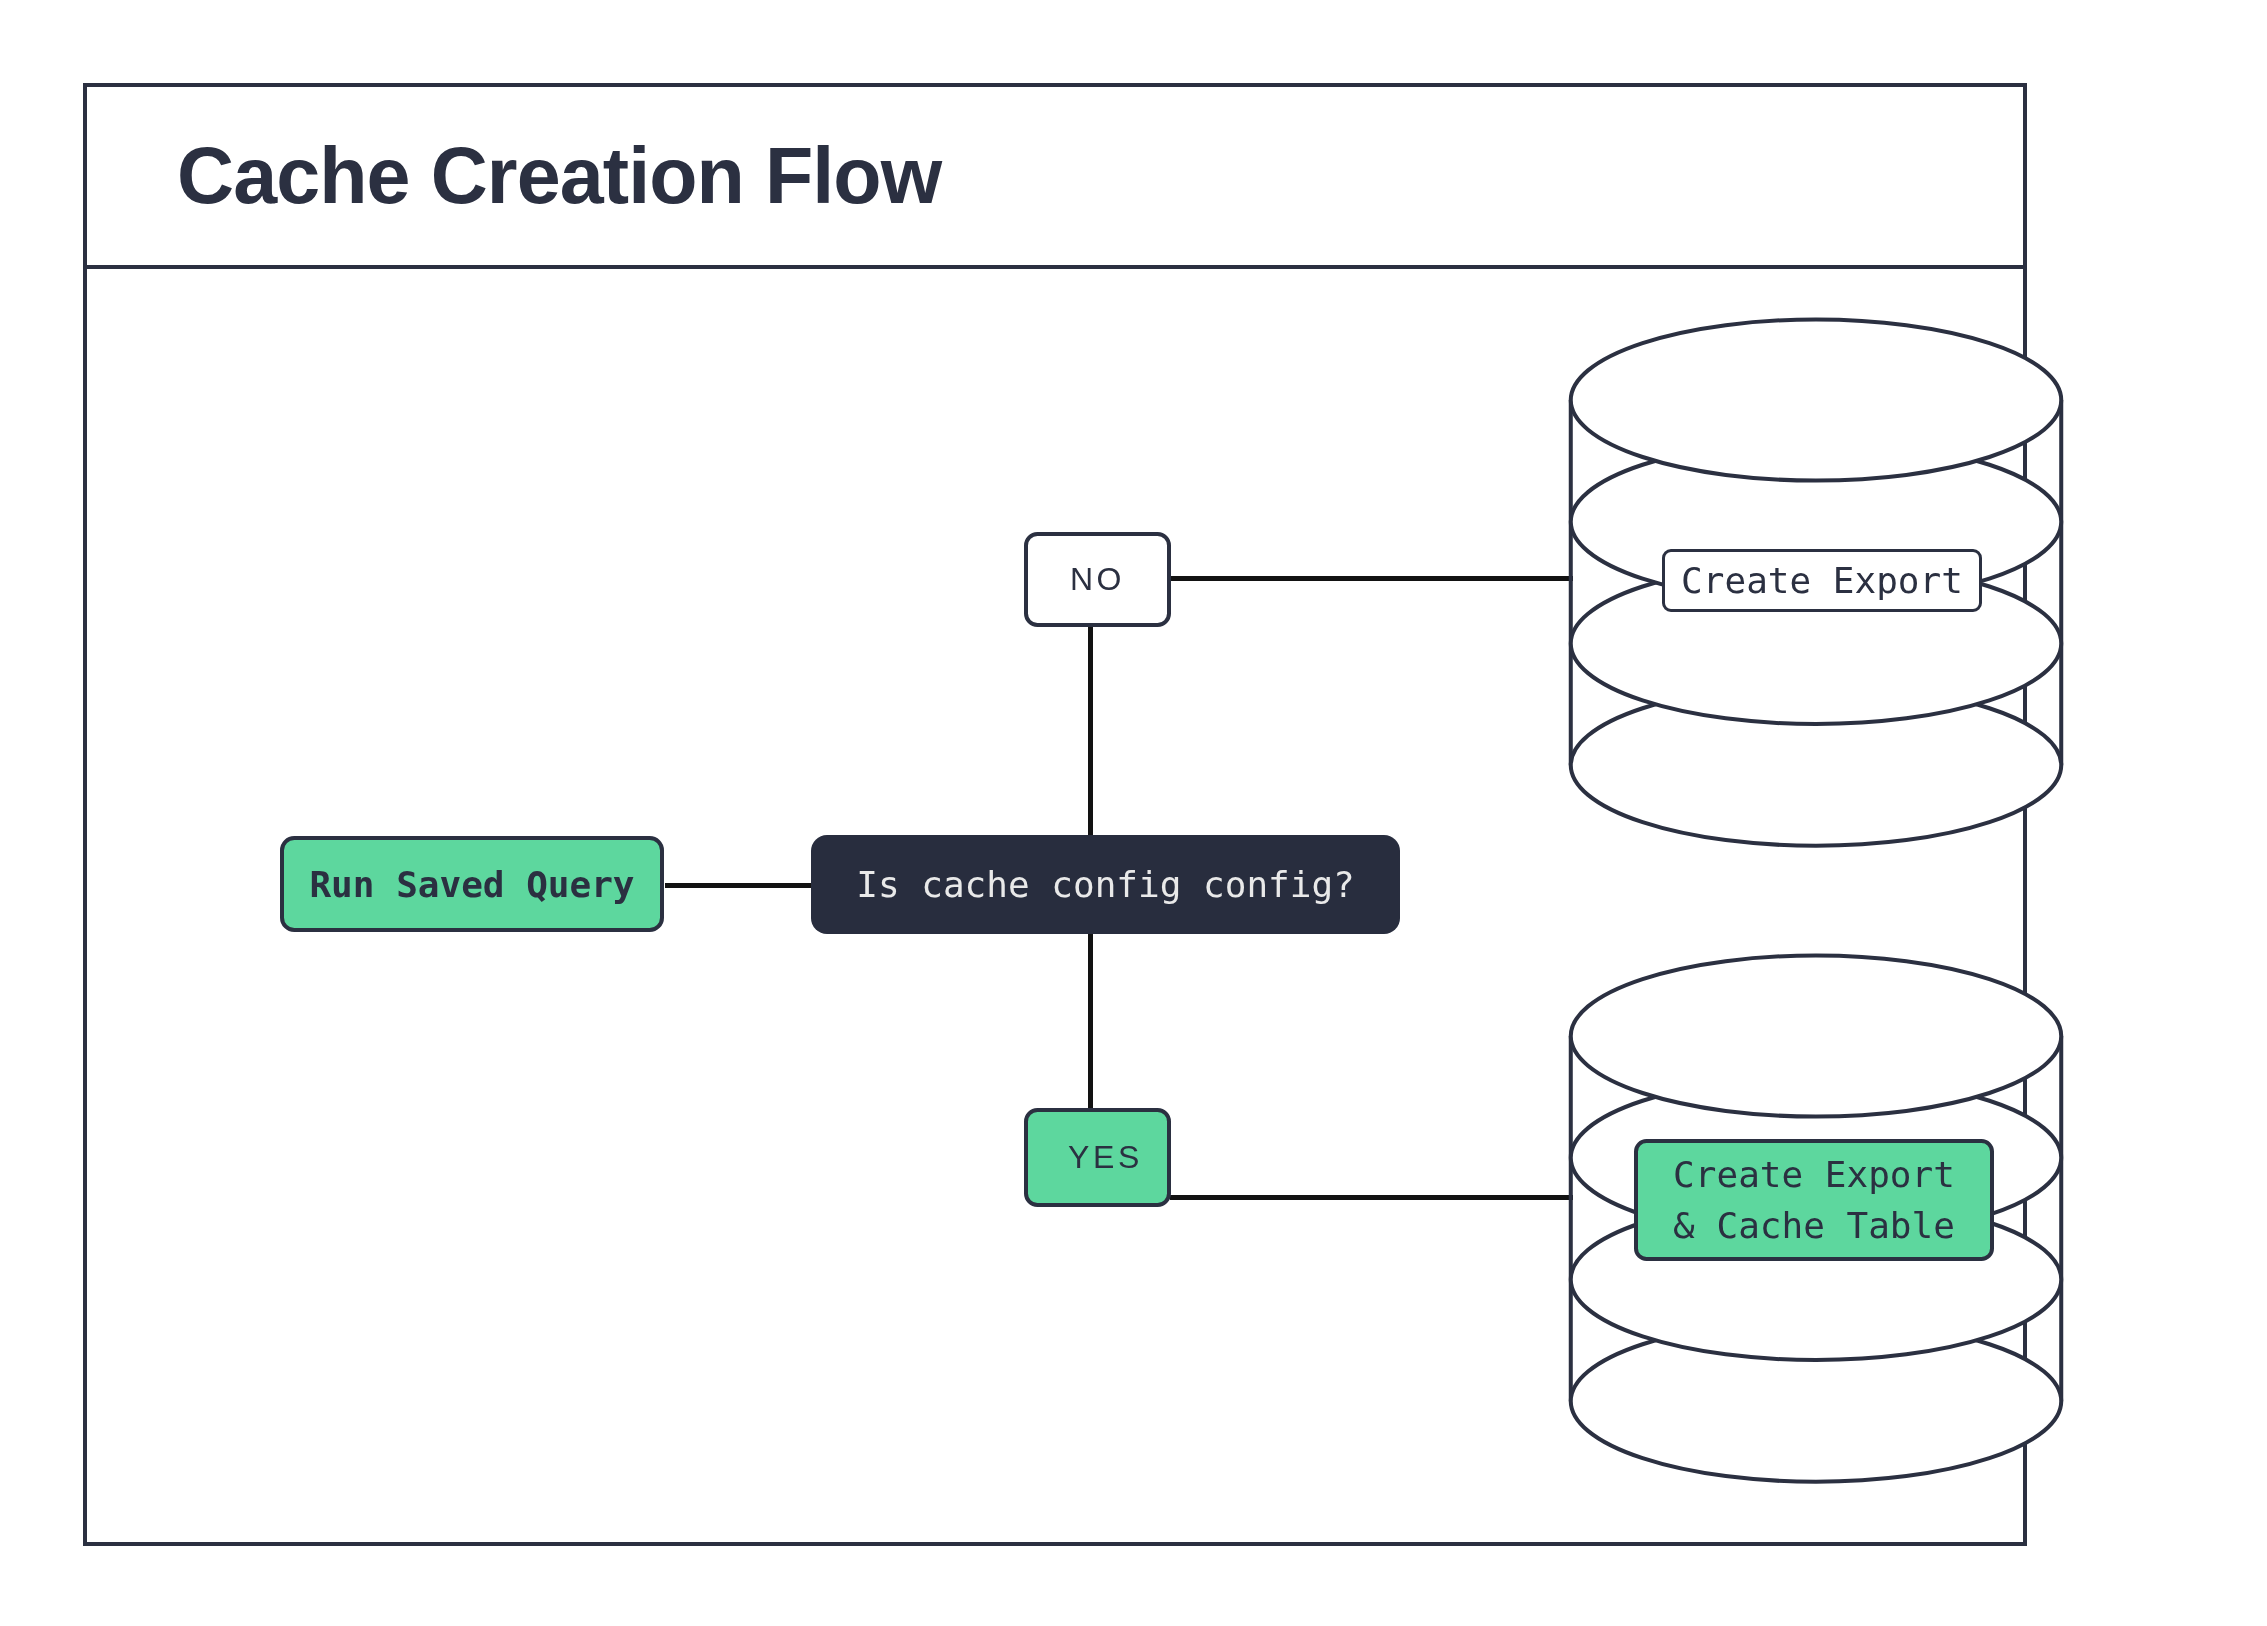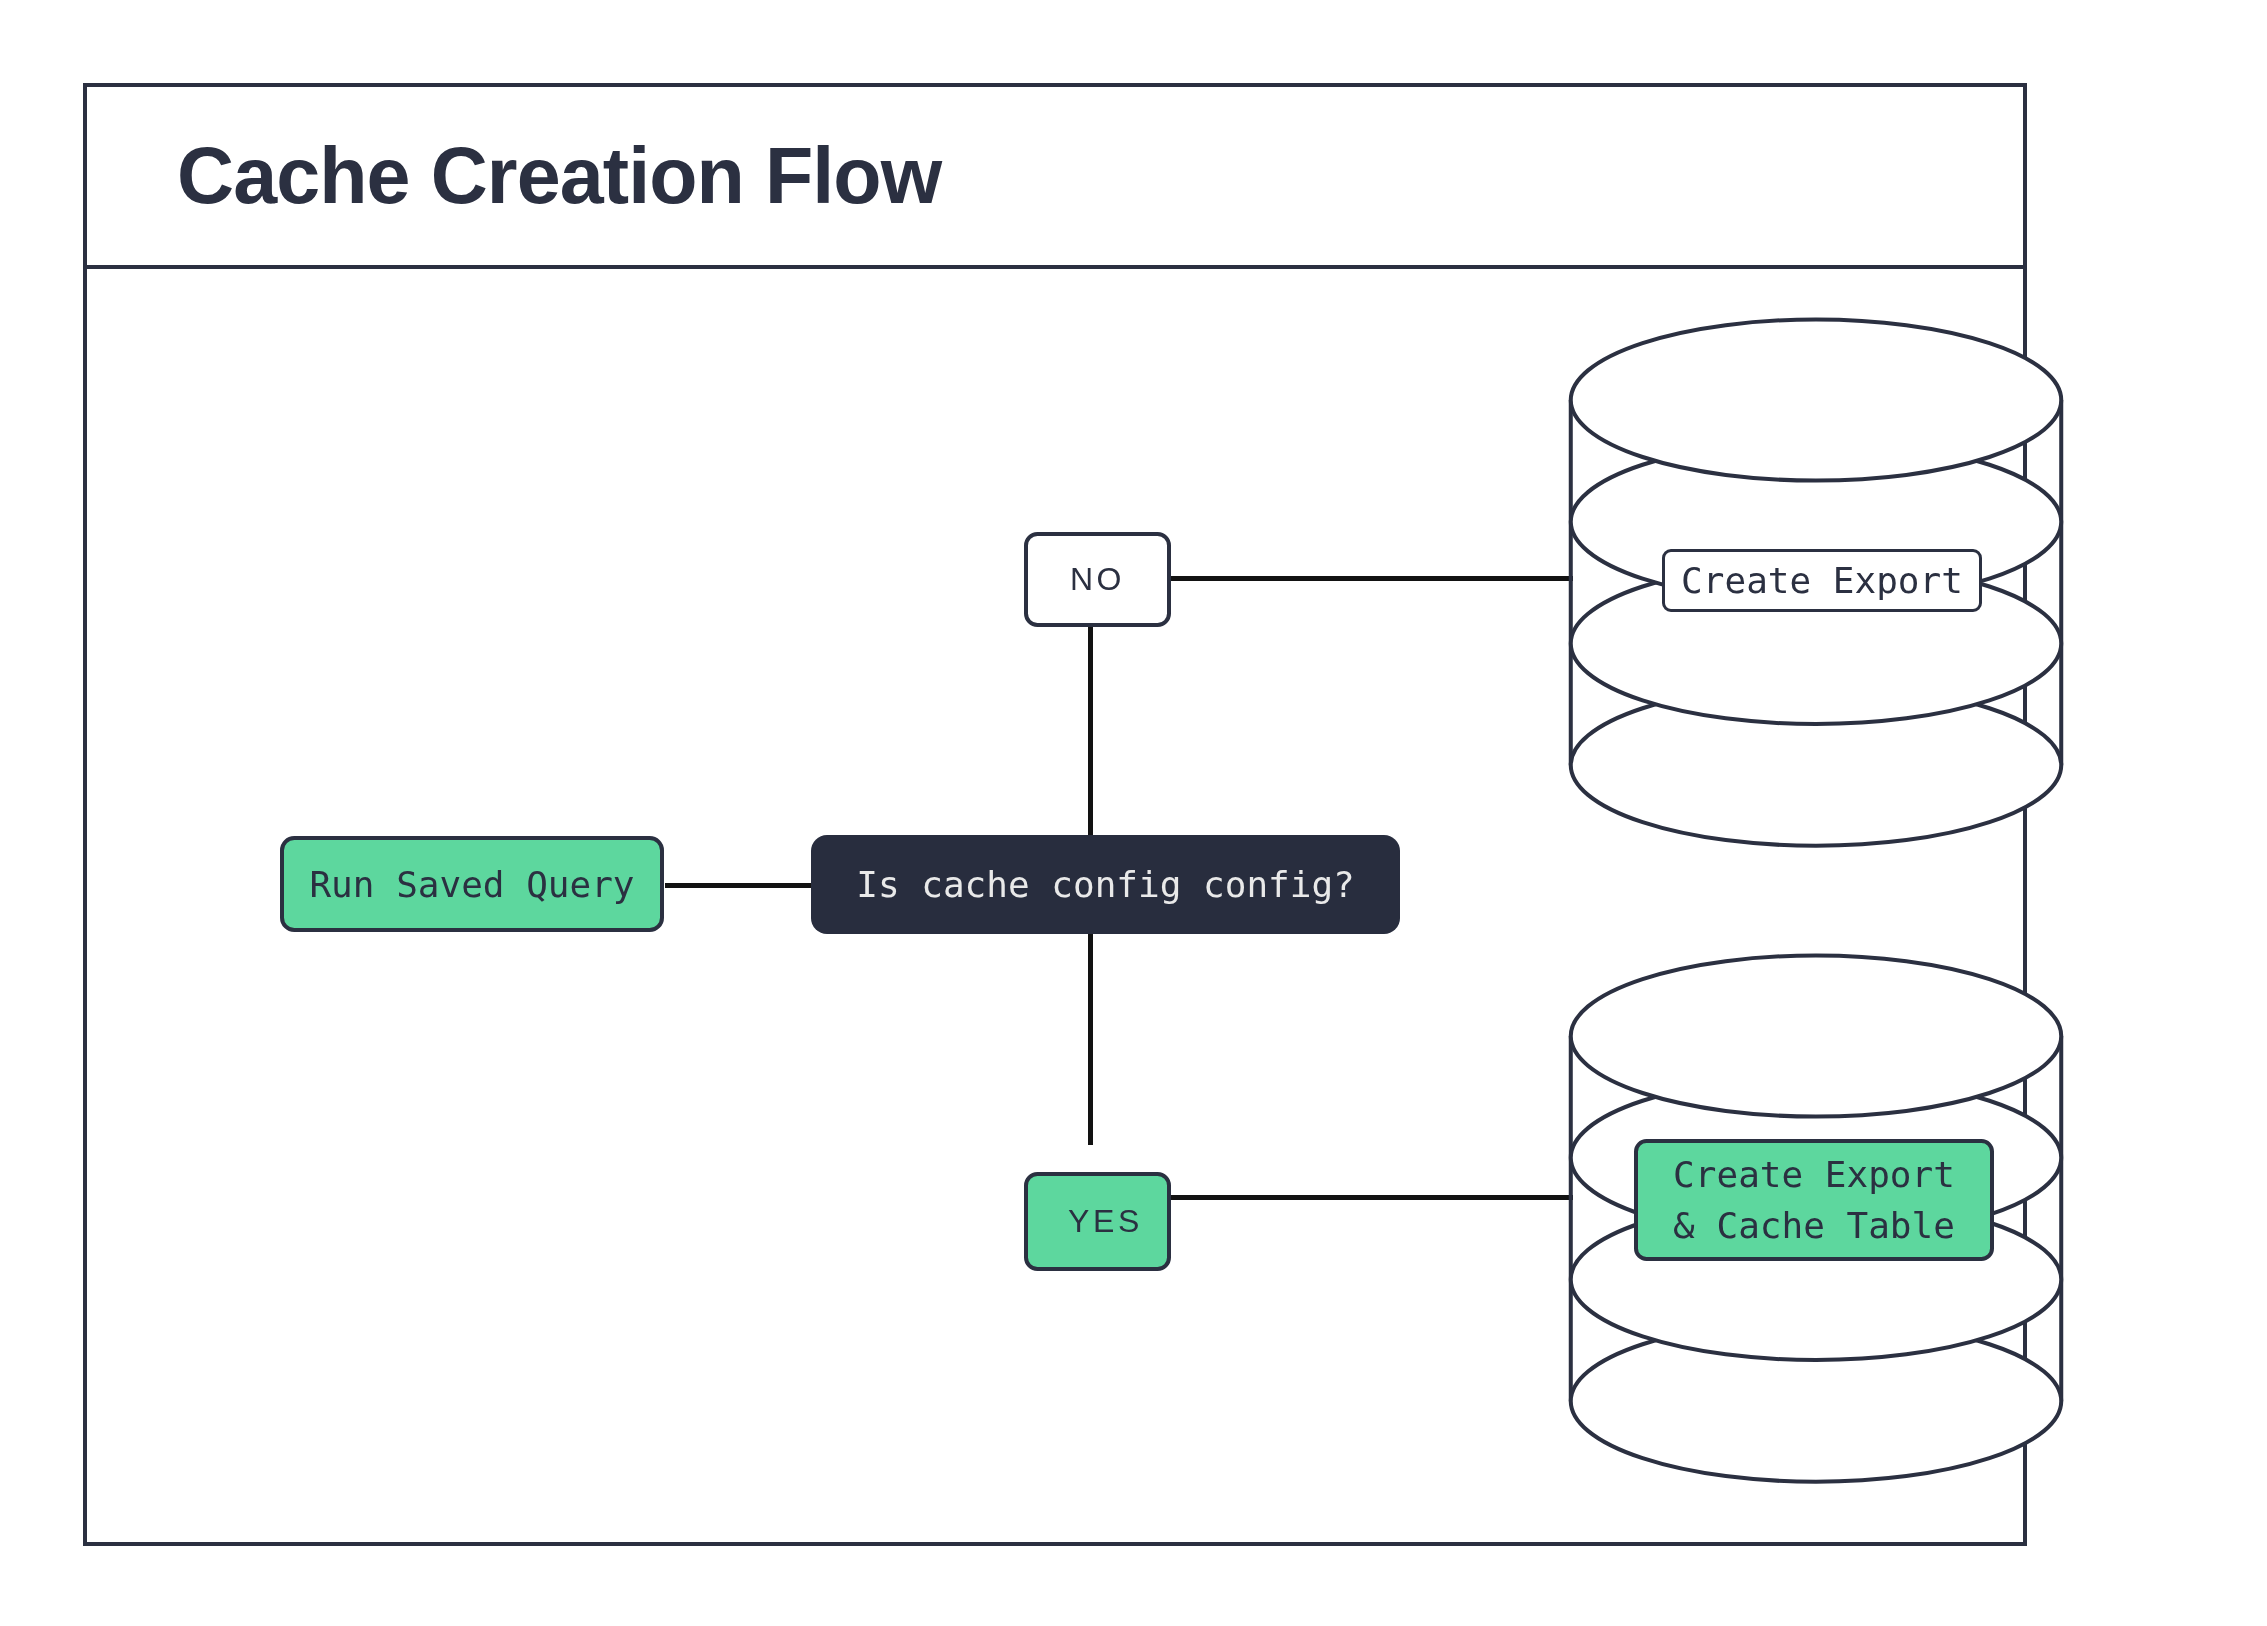--- a/index.html
+++ b/index.html
@@ -28,27 +28,27 @@
   .c-yes-v{left:1088px;top:932px;width:4.5px;height:213px;}
   .c-no-h{left:1170px;top:576px;width:403px;height:4.5px;}
   .c-yes-h{left:1170px;top:1195px;width:403px;height:4.5px;}
 
   
   .node{position:absolute;display:flex;align-items:center;justify-content:center;
     z-index:3;color:var(--ink);}
   .mono{font-family:"DejaVu Sans Mono","Liberation Mono",monospace;}
 
   .node-start{left:280px;top:836px;width:384px;height:96px;background:var(--green);
-    border:4.5px solid var(--ink);border-radius:14.3px;font-size:36px;font-weight:400;}
+    border:4.5px solid var(--ink);border-radius:14.3px;font-size:36px;font-weight:700;}
   .node-decision{left:811px;top:835px;width:589px;height:99px;background:var(--dark-fill);
     border-radius:16px;font-size:36px;color:var(--light-text);}
   .node-branch{font-size:32px;font-weight:400;letter-spacing:3.6px;border:4.5px solid var(--ink);
     border-radius:13.4px;}
   .node-no{left:1024px;top:532px;width:147px;height:95px;background:var(--background);}
-  .node-yes{left:1024px;top:1172px;width:147px;height:99px;background:var(--green);padding-left:16px;}
+  .node-yes{left:1024px;top:1108px;width:147px;height:99px;background:var(--green);padding-left:16px;}
 
   
   .cylinder{position:absolute;z-index:2;width:502px;height:537px;}
   .cyl-top{left:1565px;top:315px;}
   .cyl-bottom{left:1565px;top:951px;}
   .cylinder ellipse{fill:var(--background);stroke:var(--ink);stroke-width:4.5;}
   .cylinder line{stroke:var(--ink);stroke-width:4.5;}
 
   
   .db-label{position:absolute;z-index:4;display:flex;flex-direction:column;

